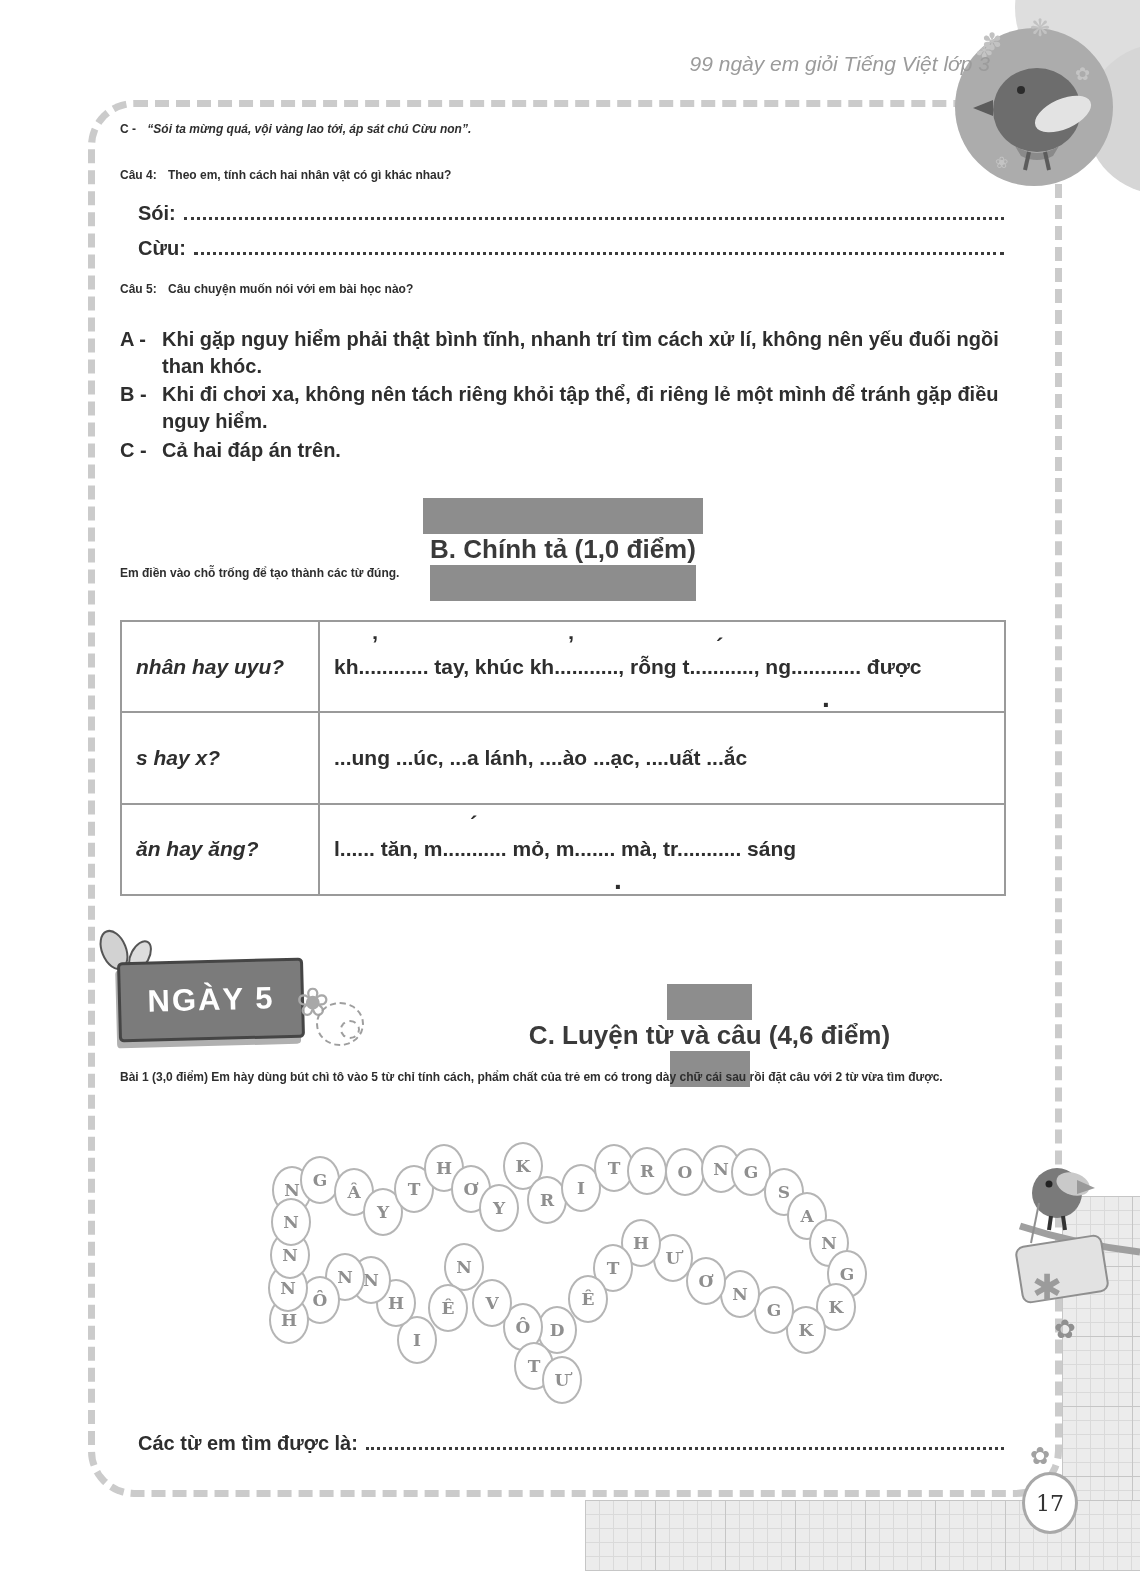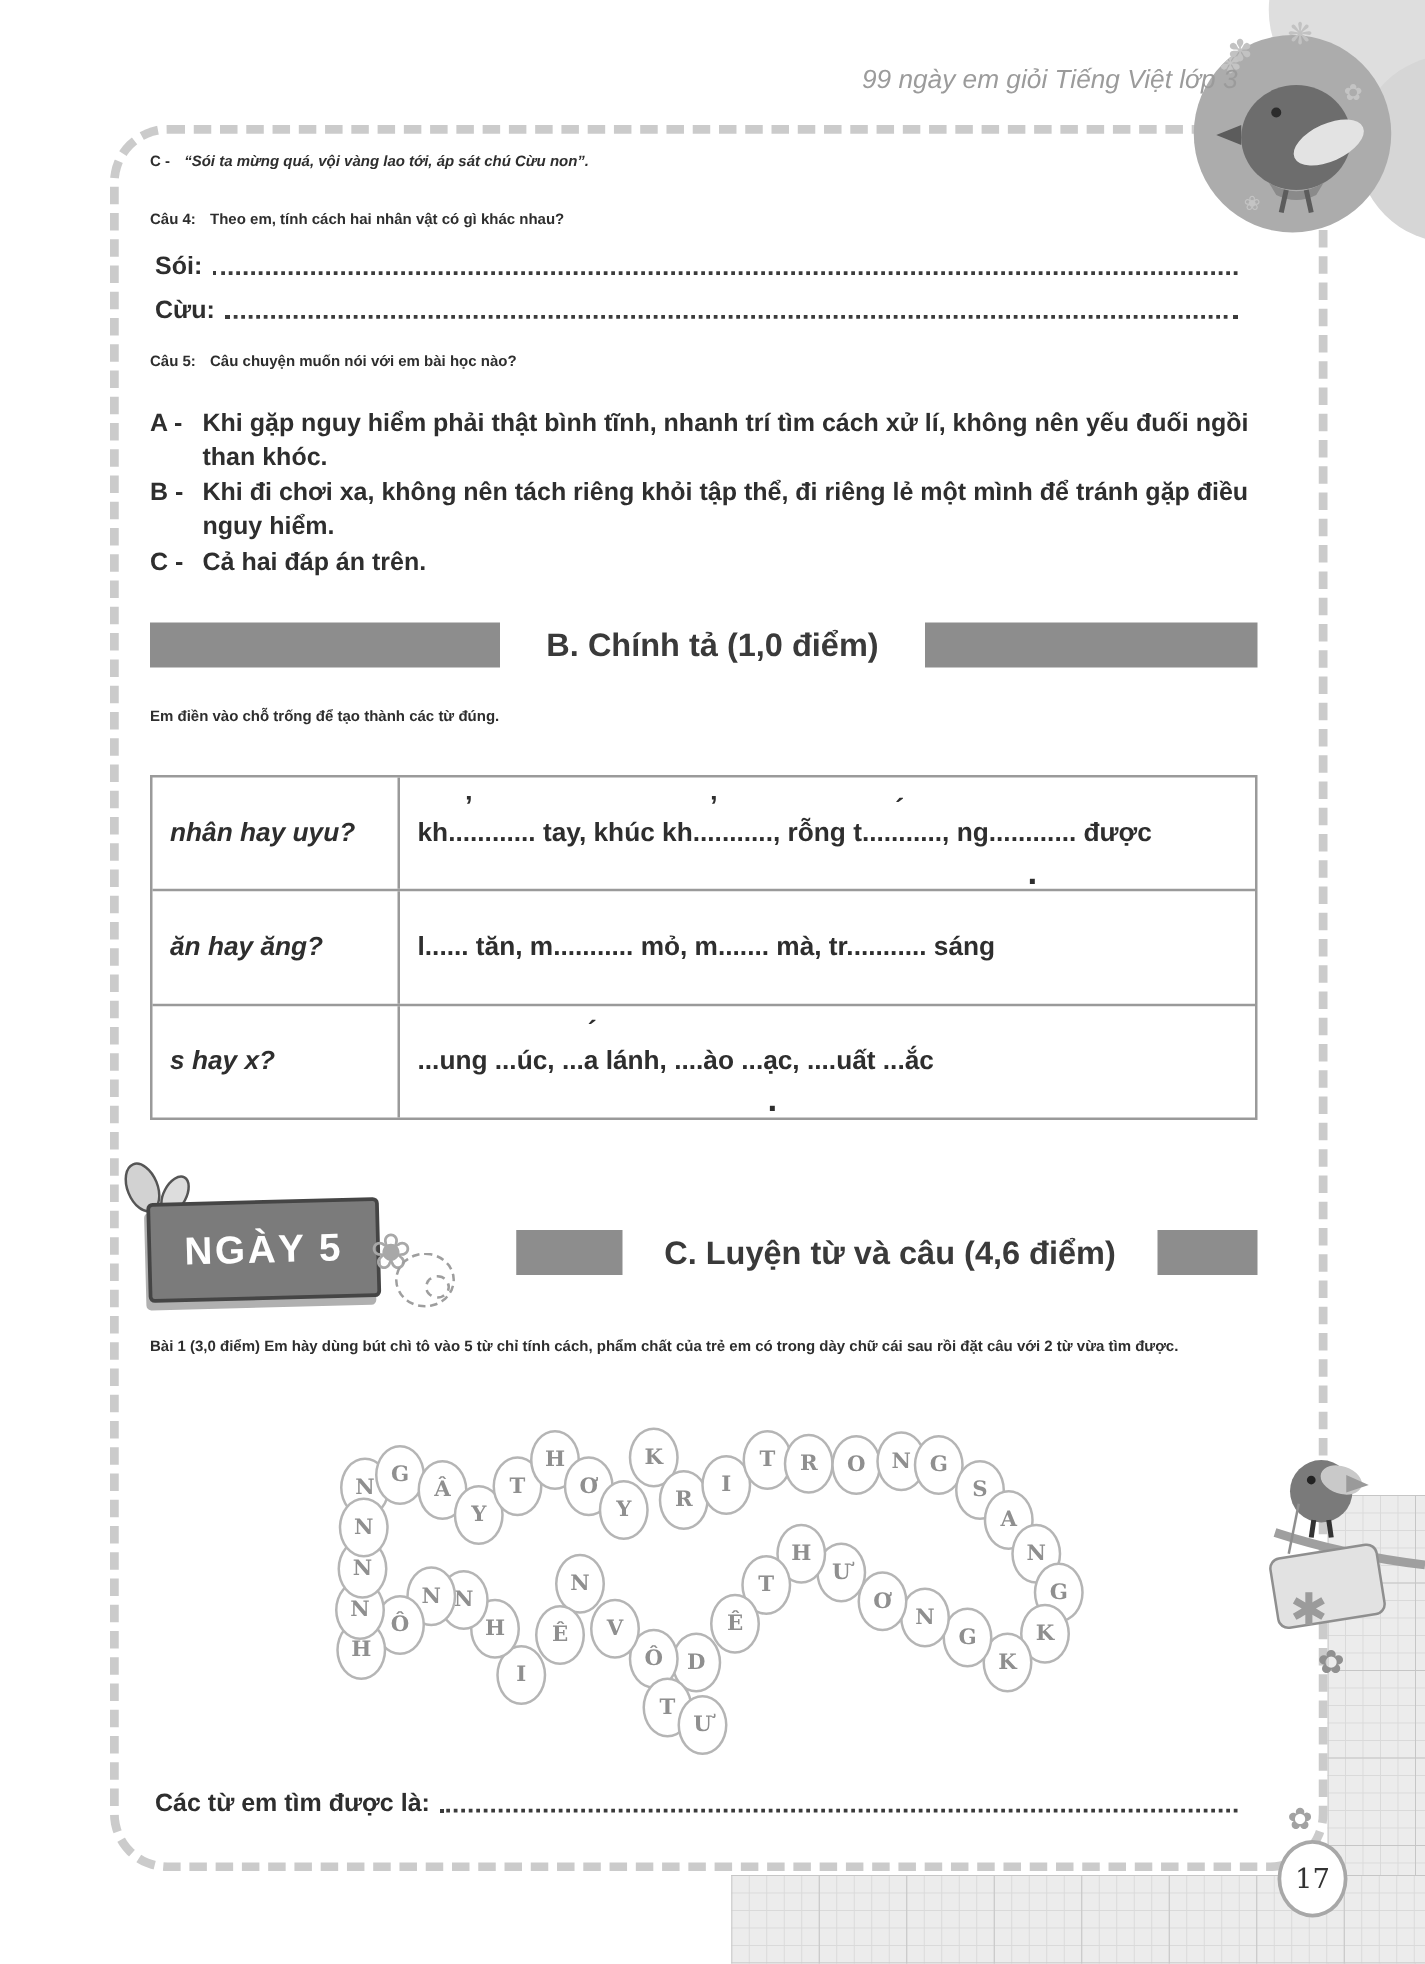--- a/index.html
+++ b/index.html
@@ -32,27 +32,27 @@
   .deco-flower{position:absolute;color:#c2c2c2;font-size:24px;line-height:1;}
   
   .book-title{
     position:absolute;left:560px;top:52px;width:430px;text-align:right;
     font-style:italic;color:#9b9b9b;font-size:21px;
   }
   
   .line{position:absolute;left:120px;font-weight:700;font-size:12px;}
   .quote{font-style:italic;}
   .qlabel{margin-right:8px;}
-  .fill-row{position:absolute;left:124px;width:866px;display:flex;align-items:flex-end;font-weight:700;font-size:20px;text-align:right;}
+  .fill-row{position:absolute;left:138px;width:866px;display:flex;align-items:flex-end;font-weight:700;font-size:20px;text-align:right;}
   .leader{flex:1;border-bottom:3px dotted #3b3b3b;margin:0 0 5px 8px;height:1px;}
   .opt{position:absolute;left:120px;width:900px;display:flex;font-weight:700;font-size:20px;line-height:27px;}
   .opt .ol{width:42px;flex:none;}
   .opt .ot{width:852px;}
   
-  .sec-head{position:absolute;display:flex;align-items:center;}
+  .sec-head{position:absolute;display:flex;align-items:center;flex-direction:column;}
   .bar{background:#8d8d8d;height:36px;}
   .sec-title{font-weight:700;font-size:26px;color:#3a3a3a;text-align:center;flex:1;white-space:nowrap;padding:0 14px;}
   
   .tbl{position:absolute;left:120px;top:620px;width:886px;height:276px;border:2px solid #9a9a9a;box-sizing:border-box;display:flex;flex-direction:column;}
   .trow{flex:1;display:flex;}
   .trow + .trow{border-top:2px solid #9a9a9a;}
   .tlabel{width:198px;flex:none;border-right:2px solid #9a9a9a;display:flex;align-items:center;padding-left:14px;font-style:italic;font-weight:700;font-size:21px;box-sizing:border-box;}
   .tcontent{flex:1;display:flex;align-items:center;padding-left:14px;font-weight:700;font-size:21px;}
   .mark{position:absolute;font-weight:700;font-size:22px;color:#2e2e2e;line-height:1;}
   
@@ -157,26 +157,26 @@
 </div>
 
 <div class="line" style="top:566px;">Em điền vào chỗ trống để tạo thành các từ đúng.</div>
 
 <div class="tbl">
   <div class="trow">
     <div class="tlabel">nhân hay uyu?</div>
     <div class="tcontent">kh............ tay, khúc kh..........., rỗng t..........., ng............ được</div>
   </div>
   <div class="trow">
+    <div class="tlabel">s hay x?</div>
+    <div class="tcontent">...ung ...úc, ...a lánh, ....ào ...ạc, ....uất ...ắc</div>
+  </div>
+  <div class="trow">
     <div class="tlabel">ăn hay ăng?</div>
     <div class="tcontent">l...... tăn, m........... mỏ, m....... mà, tr........... sáng</div>
-  </div>
-  <div class="trow">
-    <div class="tlabel">s hay x?</div>
-    <div class="tcontent">...ung ...úc, ...a lánh, ....ào ...ạc, ....uất ...ắc</div>
   </div>
 </div>
 
 <span class="mark" style="left:372px;top:634px;">ʼ</span>
 <span class="mark" style="left:568px;top:634px;">ʼ</span>
 <span class="mark" style="left:716px;top:636px;">´</span>
 <span class="mark" style="left:822px;top:684px;font-size:28px;">.</span>
 <span class="mark" style="left:470px;top:814px;">´</span>
 <span class="mark" style="left:614px;top:866px;font-size:28px;">.</span>
 

